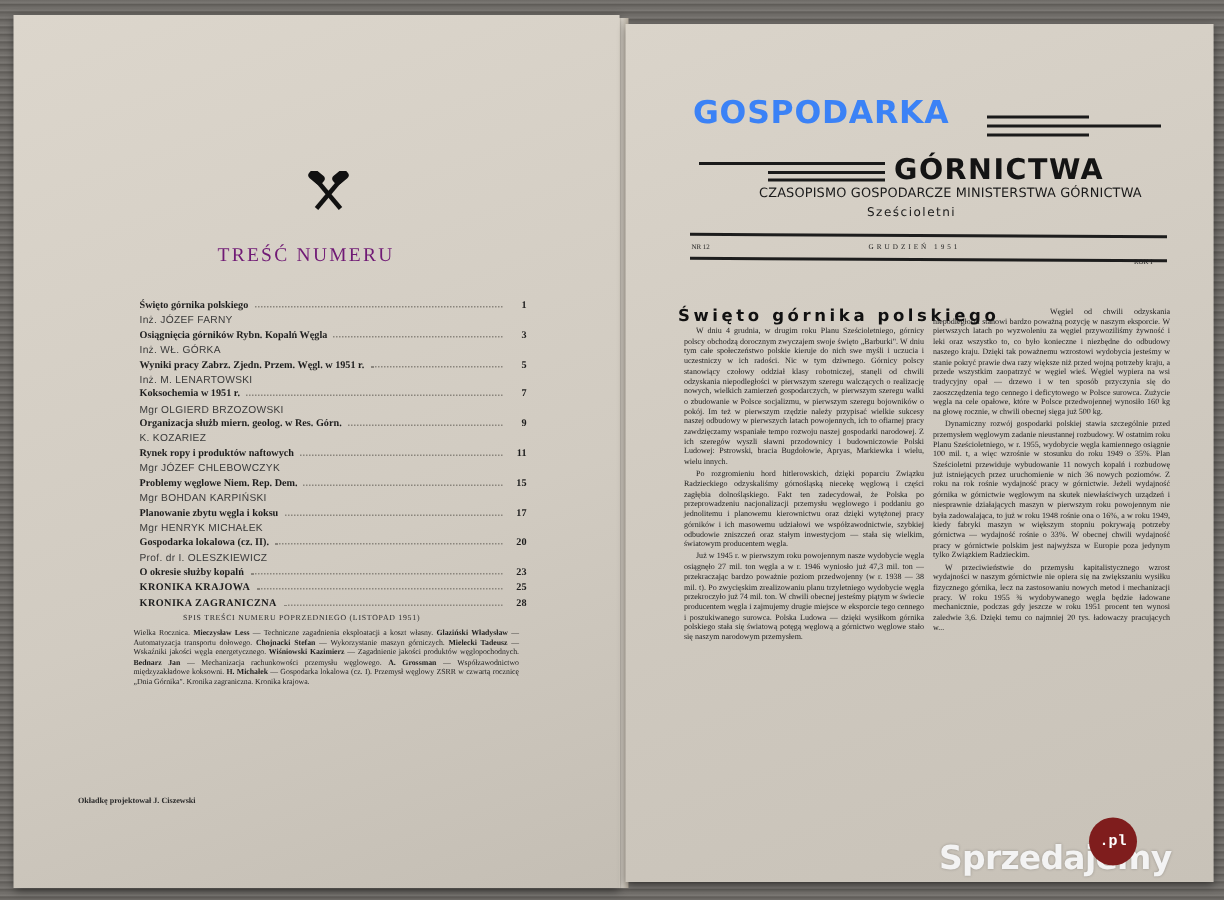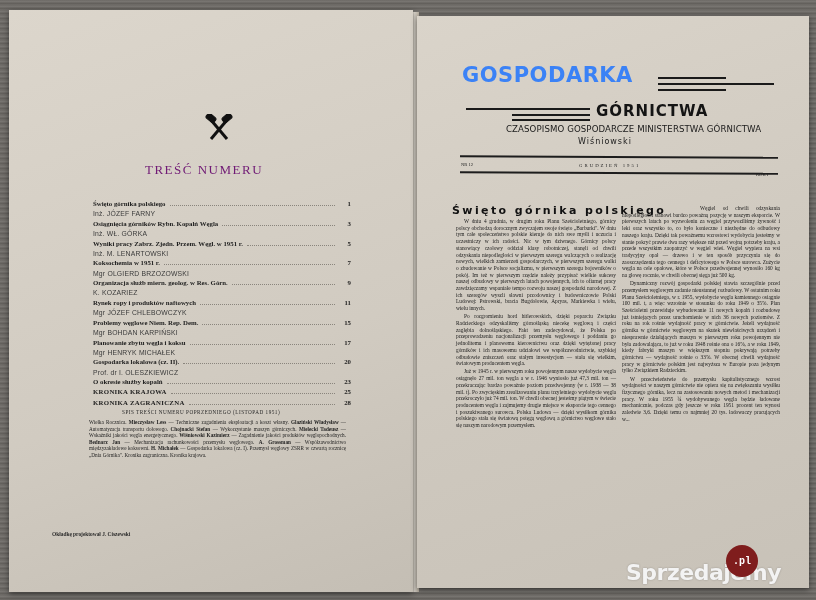--- a/index.html
+++ b/index.html
@@ -27,21 +27,21 @@
   .toc .dots { flex:1; border-bottom:1px dotted #8a857d; margin:0 4px 2px; }
   .toc .pg { font-weight:bold; width:12px; text-align:right; }
   .toc .section { font-weight:bold; letter-spacing:0.3px; }
   .prev-title { position:absolute; left:122px; top:409px; font-size:5.2px; letter-spacing:0.5px; color:#2a2a2a; }
   .prev-body { position:absolute; left:89px; top:419px; width:257px; font-size:5.2px; line-height:6.6px; text-align:justify; color:#1e1e1e; }
   .prev-body b { font-weight:bold; }
   .cover-credit { position:absolute; left:52px; top:531px; font-size:5.4px; color:#2a2a2a; font-weight:bold; }
 
   
   .mast1 { position:absolute; left:462px; top:63px; font-family:"DejaVu Sans", sans-serif; font-weight:bold; font-size:21px; letter-spacing:0.5px; color:#3b82f6; }
-  .mast2 { position:absolute; left:596px; top:102px; font-family:"DejaVu Sans", sans-serif; font-weight:bold; font-size:15px; letter-spacing:1px; color:#141414; }
+  .mast2 { position:absolute; left:596px; top:102px; font-family:"DejaVu Sans", sans-serif; font-weight:bold; font-size:19px; letter-spacing:1px; color:#141414; }
   .rule { position:absolute; height:2px; background:#1a1a1a; }
   .subtitle { position:absolute; left:461px; top:124px; font-family:"DejaVu Sans", sans-serif; font-size:8.6px; color:#1a1a1a; letter-spacing:0.1px;padding-left:45px; }
   .monthly { position:absolute; left:578px; top:137px; font-family:"DejaVu Sans", sans-serif; font-size:8px; letter-spacing:1px; color:#1a1a1a; }
   .issue-bar-top { position:absolute; left:460px; top:156px; width:318px; height:2px; background:#1d1d1d; transform:rotate(0.3deg); }
   .issue-bar-bot { position:absolute; left:460px; top:172px; width:318px; height:2px; background:#1d1d1d; transform:rotate(0.3deg); }
   .nr { position:absolute; left:461px; top:162px; font-size:4.6px; color:#222; }
   .date { position:absolute; left:579px; top:163px; font-size:4.8px; letter-spacing:2px; color:#222; }
   .rok { position:absolute; left:756px; top:172px; font-size:4.6px; color:#222; }
 
   
@@ -155,21 +155,21 @@
 <div class="rule" style="left:658px;top:77px;width:68px;"></div>
 <div class="rule" style="left:658px;top:83px;width:116px;"></div>
 <div class="rule" style="left:658px;top:89px;width:68px;"></div>
 
 <div class="rule" style="left:466px;top:108px;width:124px;"></div>
 <div class="rule" style="left:512px;top:114px;width:78px;"></div>
 <div class="rule" style="left:512px;top:119px;width:78px;"></div>
 <div class="mast2">GÓRNICTWA</div>
 
 <div class="subtitle">CZASOPISMO GOSPODARCZE MINISTERSTWA GÓRNICTWA</div>
-<div class="monthly">Wiśniowski</div>
+<div class="monthly">Sześcioletni</div>
 
 <div class="issue-bar-top"></div>
 <div class="nr">NR 12</div>
 <div class="date">GRUDZIEŃ 1951</div>
 <div class="rok">ROK I</div>
 <div class="issue-bar-bot"></div>
 
 <div class="art-title">Święto górnika polskiego</div>
 
 <div class="col c1" id="col1">

